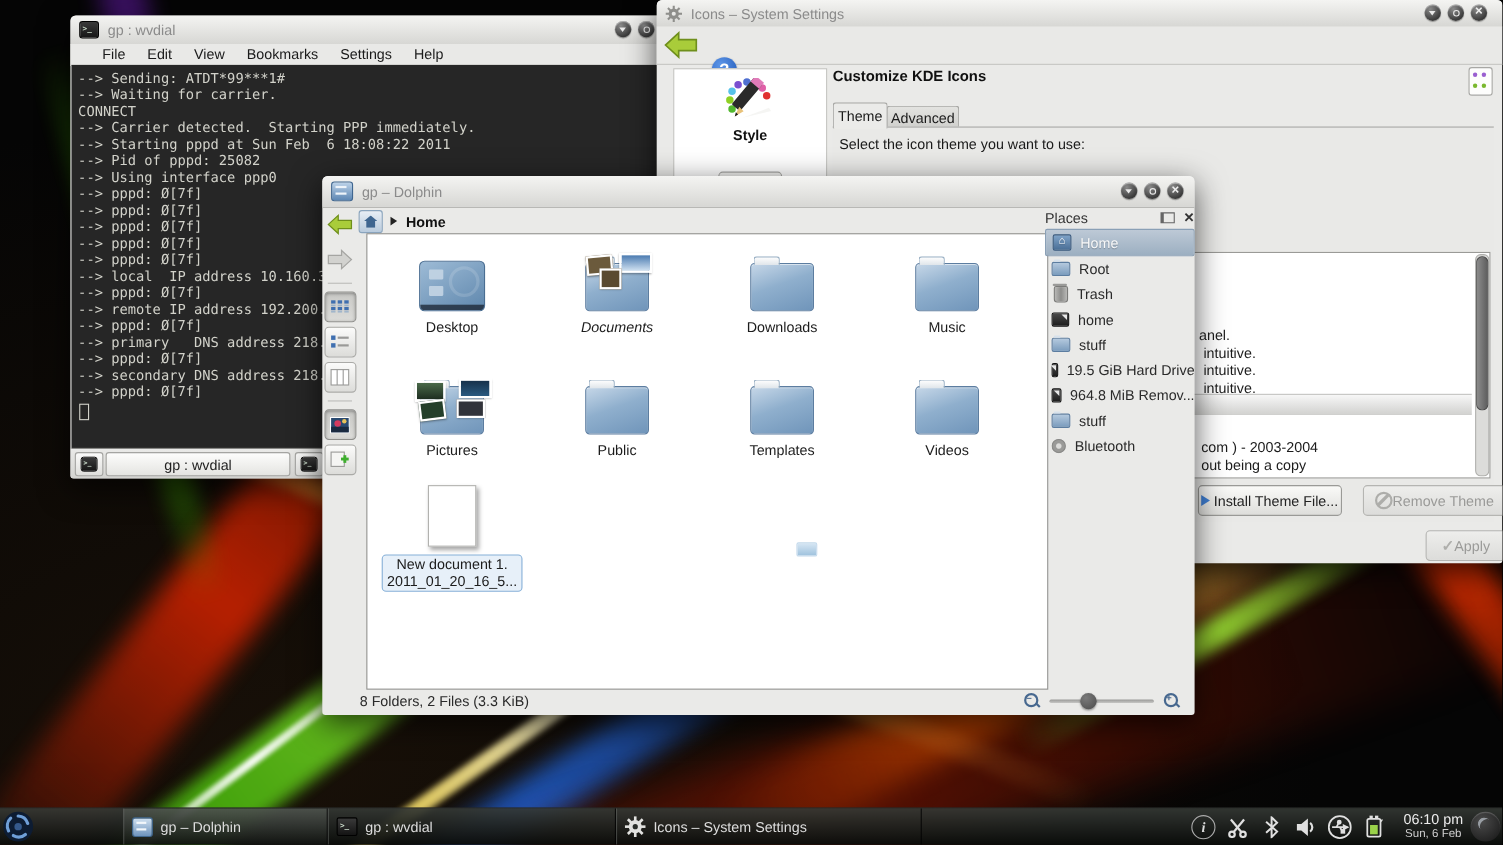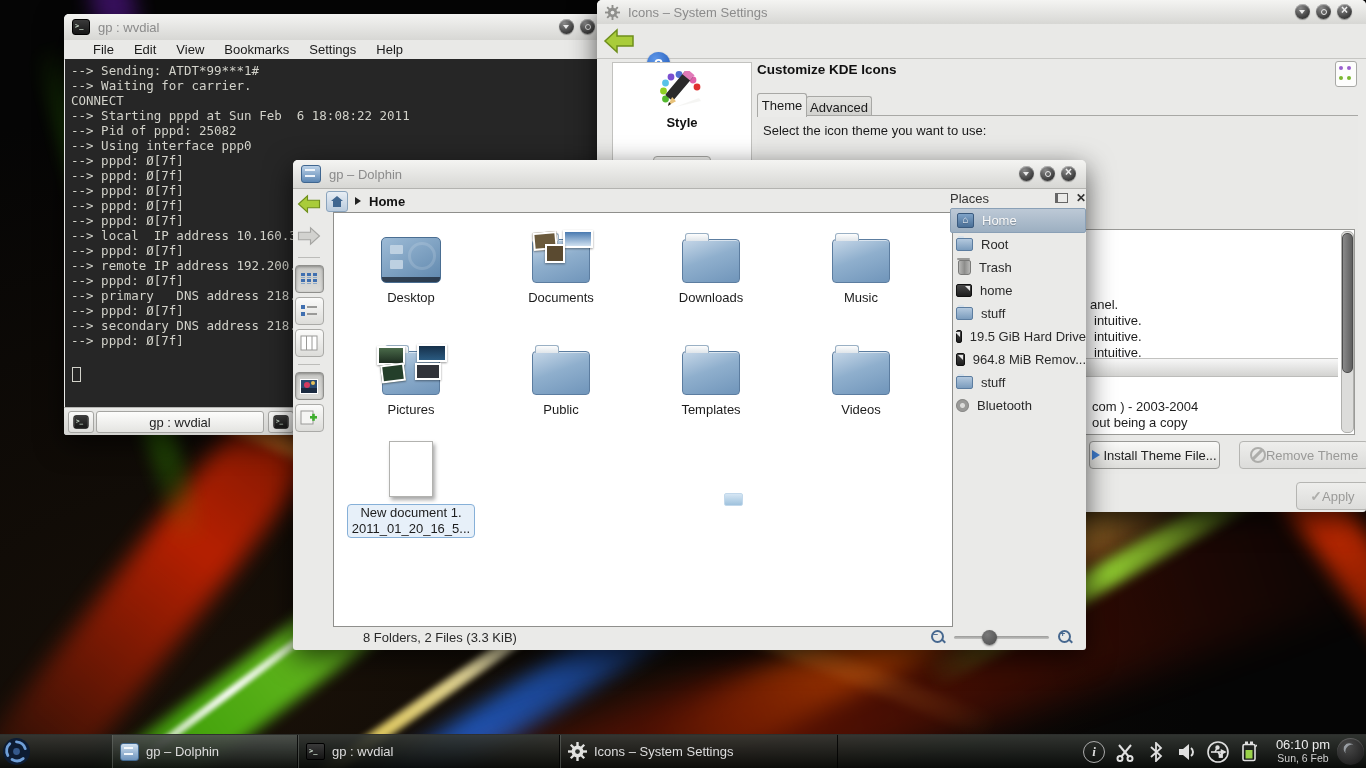--- a/index.html
+++ b/index.html
@@ -183,21 +183,21 @@
   .mini-home{width:15px;height:13px;background:linear-gradient(#7fa3c8,#4a6f96);border:1px solid #3a5a7e;border-radius:2px;
         color:#fff;font-size:10px;line-height:12px;text-align:center;}
   .mini-trash{width:11px;height:13px;background:linear-gradient(90deg,#b8b8b6,#8d8d8b,#b8b8b6);border:1px solid #7a7a78;
         border-radius:2px 2px 3px 3px;position:relative;margin-left:2px;}
   .mini-trash::before{content:"";position:absolute;left:-2px;top:-3px;width:13px;height:2px;background:#9a9a98;border-radius:1px;}
   .mini-drive{width:14px;height:11px;background:linear-gradient(#4a4a4a,#1d1d1d);border:1px solid #111;border-radius:2px;position:relative;}
   .mini-drive::after{content:"";position:absolute;right:1px;top:1px;width:0;height:0;border-top:5px solid #e8e8e8;border-left:5px solid transparent;}
   .mini-gear{width:13px;height:13px;border-radius:50%;background:radial-gradient(circle at 50% 50%, #dcdcda 0 2px, #9a9a98 3px 6px, transparent 7px);
         box-shadow:0 0 0 1px #8a8a88 inset;}
   .statusbar{position:absolute;left:0;right:0;bottom:0;height:26px;display:flex;align-items:center;
-        font-size:13px;color:#2a2a2a;border-radius:0 0 3px 3px;padding-left:36px;}
+        font-size:13px;color:#2a2a2a;border-radius:0 0 3px 3px;}
   .statusbar .stxt{margin-left:34px;flex:0 0 auto;}
   .zoomctl{position:absolute;right:13px;bottom:5px;display:flex;align-items:center;}
   .mag{width:16px;height:16px;position:relative;}
   .mag::before{content:"";position:absolute;left:1px;top:1px;width:9px;height:9px;border:2px solid #47688f;border-radius:50%;}
   .mag::after{content:"";position:absolute;left:11px;top:11px;width:5px;height:2px;background:#47688f;transform:rotate(45deg);}
   .mag .pm{position:absolute;left:3px;top:0px;font-size:9px;font-weight:bold;color:#47688f;}
   .ztrack{width:95px;height:3px;background:linear-gradient(#9a9a98,#c5c5c3);border-radius:2px;margin:0 8px;position:relative;}
   .zhandle{position:absolute;left:28px;top:-6px;width:15px;height:15px;border-radius:50%;
         background:radial-gradient(circle at 35% 30%, #7a7a7a, #4a4a4a);box-shadow:0 1px 2px rgba(0,0,0,.4);}
 
@@ -264,20 +264,21 @@
       <span>Edit</span>
       <span>View</span>
       <span>Bookmarks</span>
       <span>Settings</span>
       <span>Help</span>
     </div>
     <div class="console">
       <div class="tline">--&gt; Sending: ATDT*99***1#</div>
       <div class="tline">--&gt; Waiting for carrier.</div>
       <div class="tline">CONNECT</div>
+      <div class="tline">--&gt; Carrier detected.  Starting PPP immediately.</div>
       <div class="tline">--&gt; Starting pppd at Sun Feb  6 18:08:22 2011</div>
       <div class="tline">--&gt; Pid of pppd: 25082</div>
       <div class="tline">--&gt; Using interface ppp0</div>
       <div class="tline">--&gt; pppd: Ø[7f]</div>
       <div class="tline">--&gt; pppd: Ø[7f]</div>
       <div class="tline">--&gt; pppd: Ø[7f]</div>
       <div class="tline">--&gt; pppd: Ø[7f]</div>
       <div class="tline">--&gt; pppd: Ø[7f]</div>
       <div class="tline">--&gt; local  IP address 10.160.35.</div>
       <div class="tline">--&gt; pppd: Ø[7f]</div>
@@ -478,21 +479,21 @@
 
     <div class="dview">
       <div class="cell" style="left:2px;top:8px;">
         <div class="icw">
             <div class="desktop-ic">
               <span class="swirl-dec"></span>
             </div>
           </div>
         <div class="flabel">Desktop</div>
       </div>
-      <div class="cell" style="left:152px;top:8px;">
+      <div class="cell" style="left:152px;top:8px;font-style:italic;">
         <div class="icw">
             <div class="folder">
           <span class="thumb" style="left:0px;top:-8px;width:20px;height:14px;background:#6b5a3c;transform:rotate(-5deg);"></span>
           <span class="thumb" style="right:-4px;top:-10px;width:26px;height:14px;background:linear-gradient(#4a7ab0,#cfe0f0);"></span>
           <span class="thumb" style="left:12px;top:4px;width:16px;height:15px;background:#5a4a30;"></span>
         </div>
           </div>
         <div class="flabel">Documents</div>
       </div>
       <div class="cell" style="left:302px;top:8px;">

